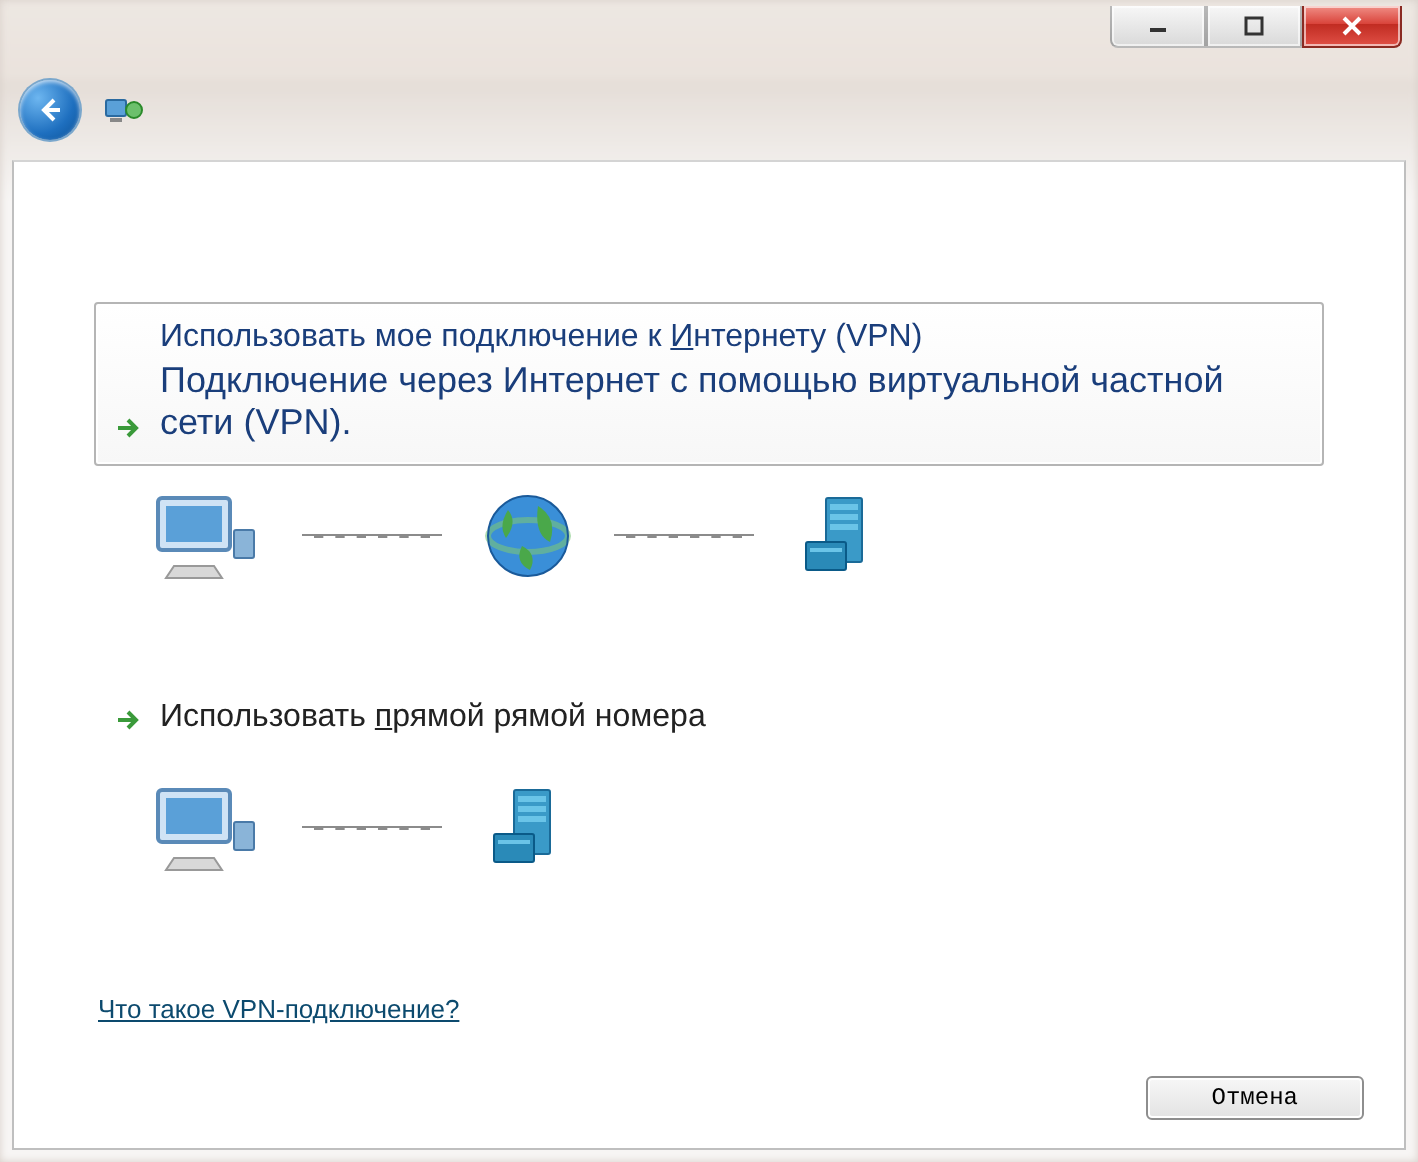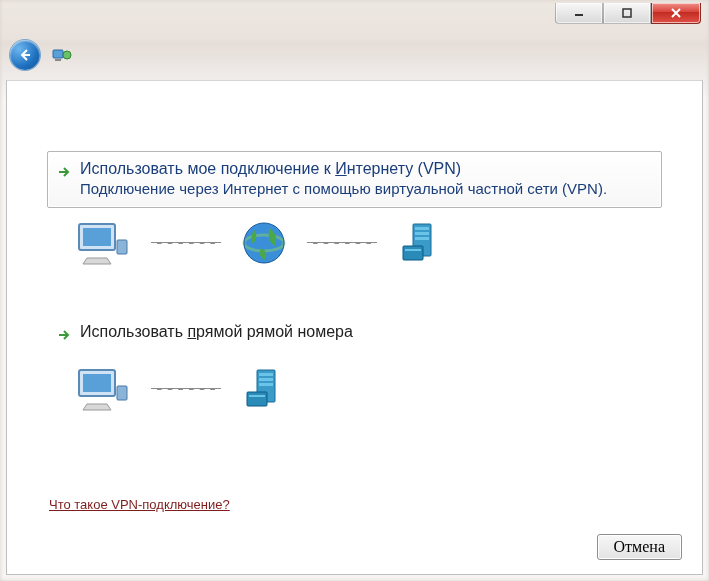--- a/index.html
+++ b/index.html
@@ -9,32 +9,32 @@
 .titlebtn.min{border-bottom-left-radius:4px}
 .titlebtn.close{width:48px;border-bottom-right-radius:4px;background:linear-gradient(180deg,#f08f87,#d9433a 45%,#c12c22 46%,#e05046);color:#fff;border-color:#8a2a22}
 .titlebtn svg{pointer-events:none}
 .nav{position:absolute;left:10px;top:40px;display:flex;align-items:center;gap:12px}
 .backbtn{width:30px;height:30px;border-radius:50%;background:radial-gradient(circle at 30% 30%,#6db6f0,#1e6fbf 60%,#0a4f94);box-shadow:0 0 0 1px #7aa7cc,inset 0 1px 2px rgba(255,255,255,.7);display:flex;align-items:center;justify-content:center;color:#fff}
 .wizicon{width:20px;height:18px}
 .panel{position:absolute;left:6px;right:6px;top:80px;bottom:6px;background:#fff;border:1px solid #bfbfbf;border-top-color:#d4d4d4}
 .content{padding:70px 40px 0 40px}
 .option{border:1px solid transparent;padding:8px 8px 10px 8px;border-radius:2px;cursor:pointer}
 .option.sel{border:1px solid #b5b5b5;background:linear-gradient(180deg,#fff,#f7f7f7);box-shadow:inset 0 0 0 1px #fff}
-.opthead{display:flex;align-items:flex-start;gap:8px}
+.opthead{display:flex;align-items:flex-end;gap:8px}
 .arrow{width:16px;height:16px;margin-top:4px;flex:none}
 .opttitle{font-size:16px;color:#1a3e7b}
 .opttitle .ul{text-decoration:underline}
-.optdesc{font-size:15px;color:#1a3e7b;margin-top:2px}
+.optdesc{font-size:18px;color:#1a3e7b;margin-top:2px}
 .opt2 .opttitle,.opt2 .optdesc{color:#222}
 .diagram{display:flex;align-items:center;gap:18px;padding:10px 0 6px 26px}
 .dash{width:70px;height:0;border-top:2px solid #8b8b8b;border-top-style:solid;background:none;position:relative}
 .dash::before{content:"";position:absolute;left:0;right:0;top:-1px;border-top:2px dashed #fff}
-.help{position:absolute;left:42px;bottom:62px;color:#7f1d1d;text-decoration:underline;font-size:13px;cursor:pointer}
+.help{position:absolute;left:42px;bottom:62px;color:#0c4a6e;text-decoration:underline;font-size:13px;cursor:pointer}
 .footer{position:absolute;right:20px;bottom:14px}
-button.cancel{font-family:Liberation Serif, serif;font-size:16px;padding:3px 16px;background:linear-gradient(180deg,#f7f7f7,#e3e3e3);border:1px solid #8e8e8e;border-radius:3px;box-shadow:inset 0 0 0 1px #fff;cursor:pointer}
+button.cancel{font-family:Liberation Mono, monospace;font-size:12px;padding:3px 32px;background:linear-gradient(180deg,#f7f7f7,#e3e3e3);border:1px solid #8e8e8e;border-radius:3px;box-shadow:inset 0 0 0 1px #fff;cursor:pointer}
 .gap{height:40px}
 </style>
 </head>
 <body>
 
 <div class="blurbg"></div>
 
 <div class="titlebar">
   <div class="titlebtn min" title="Свернуть">
     <svg width="10" height="10">

